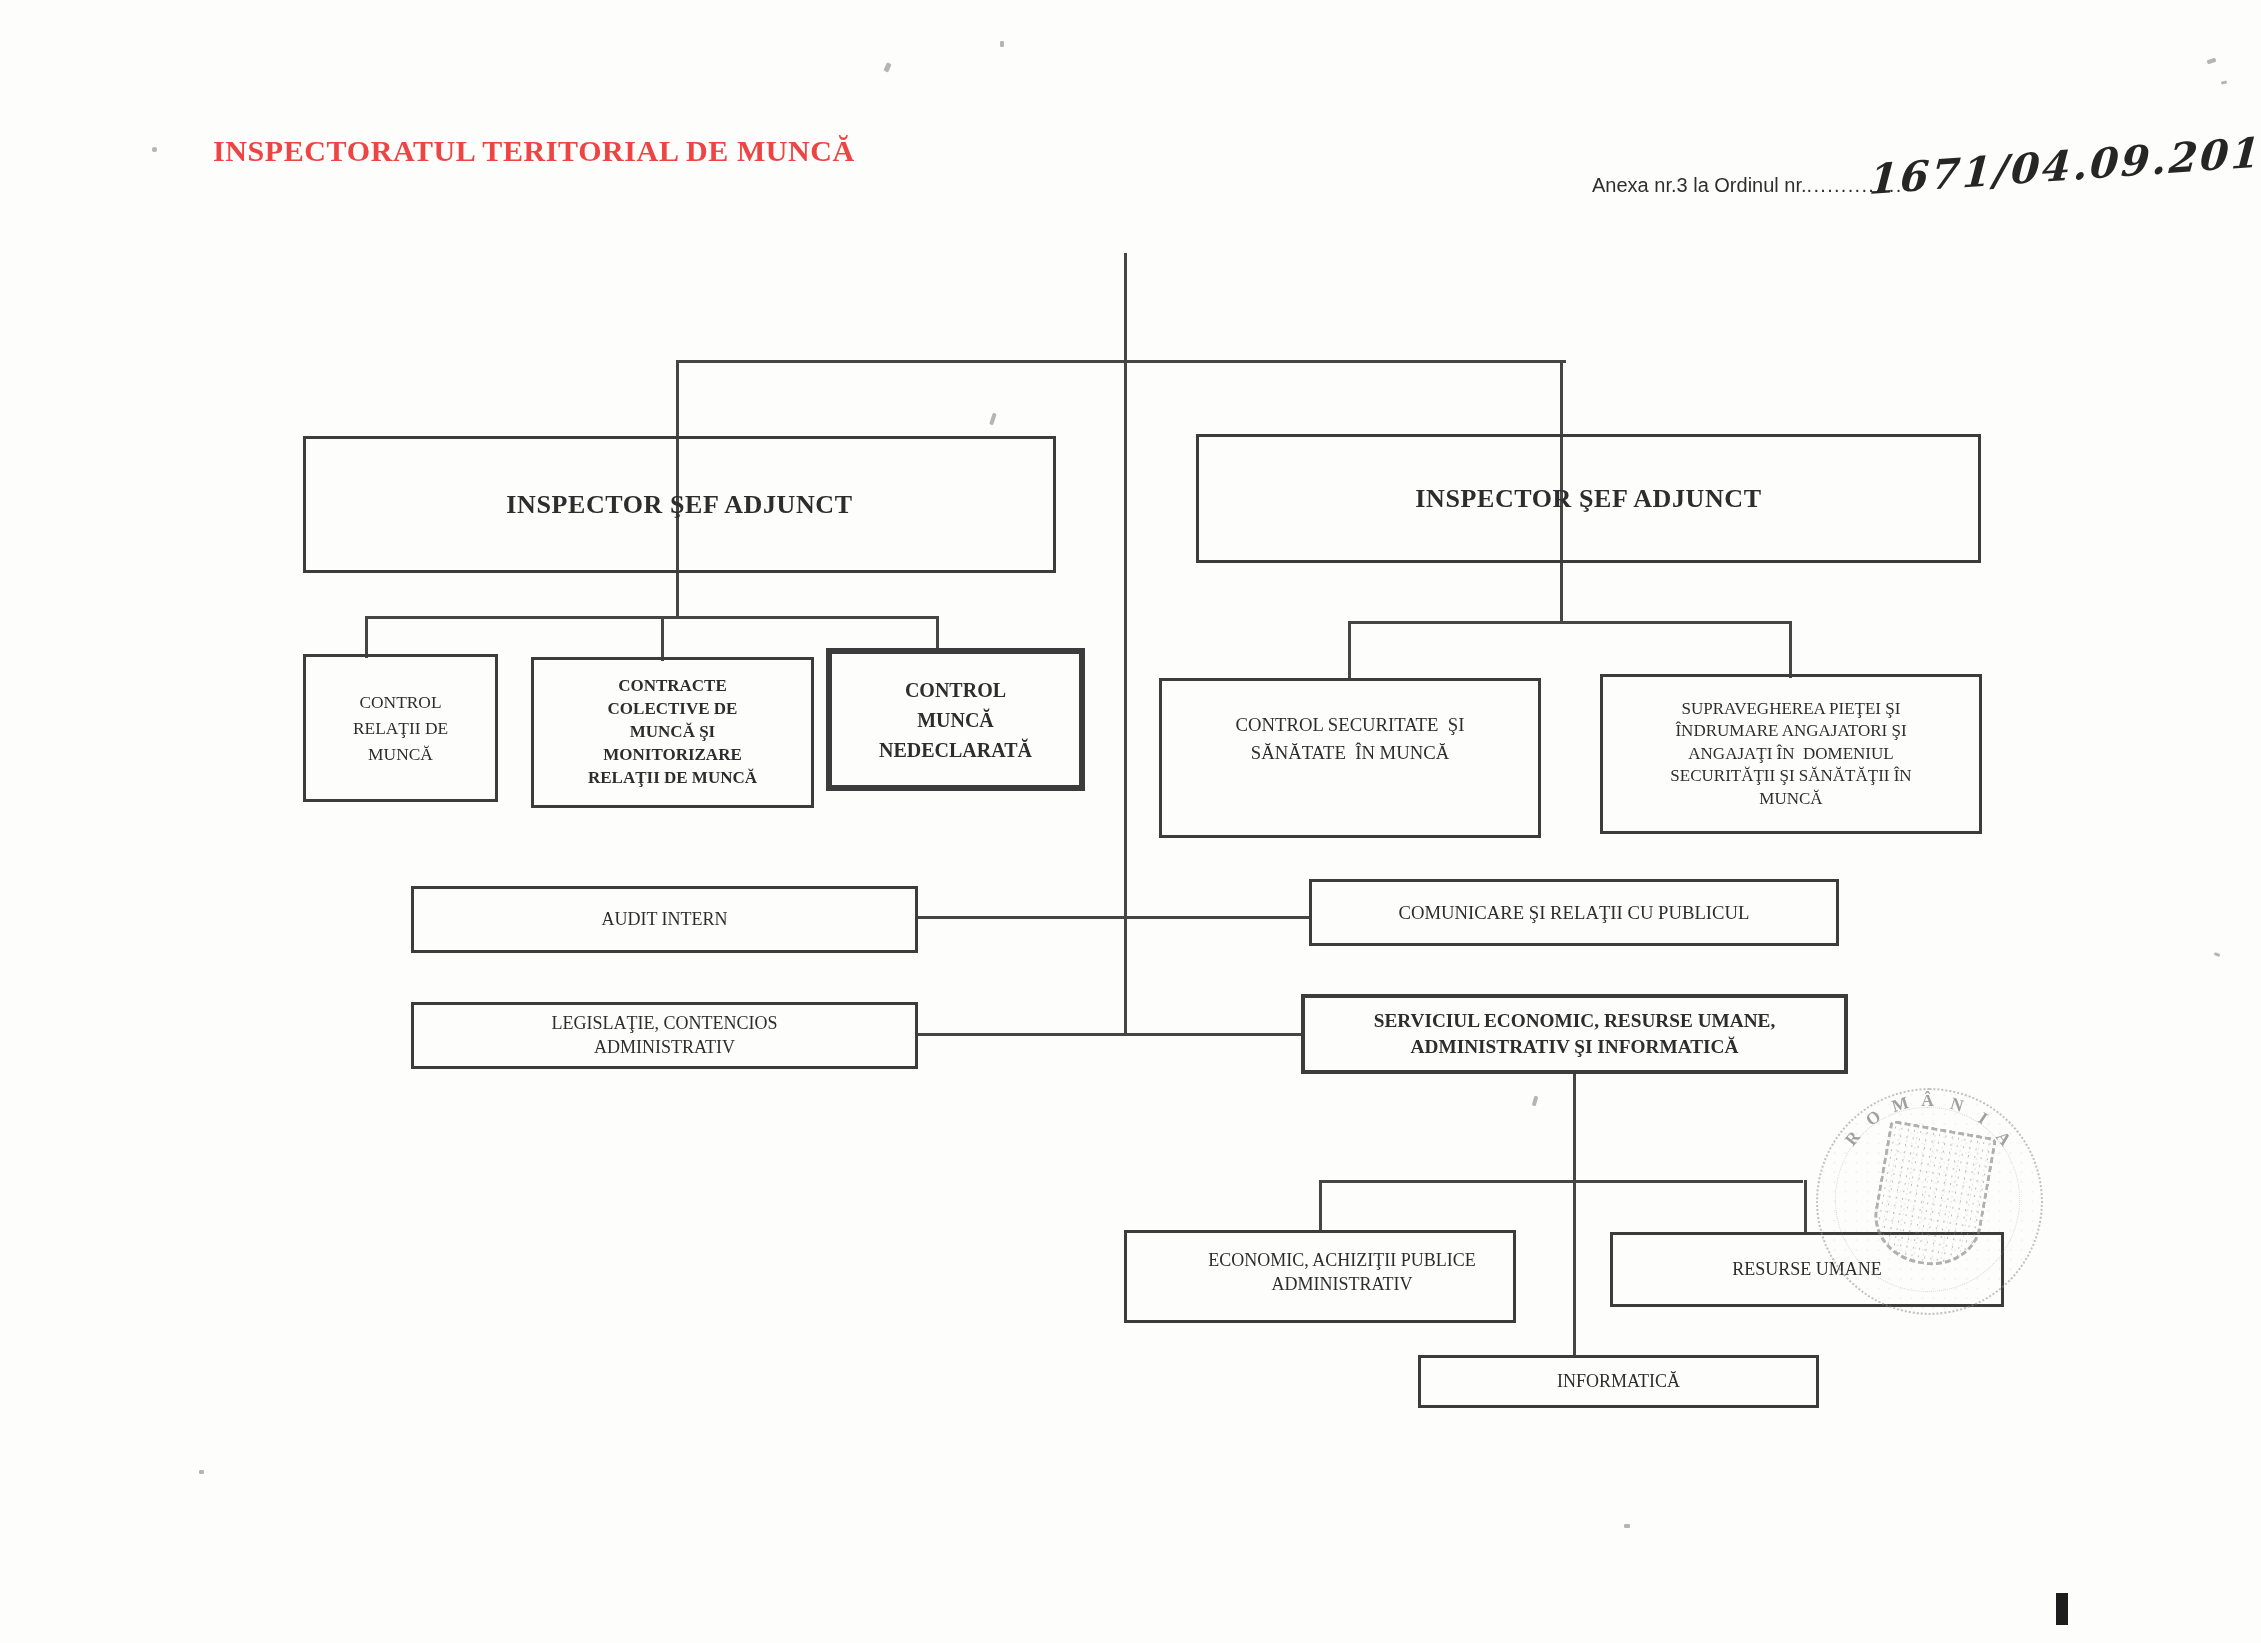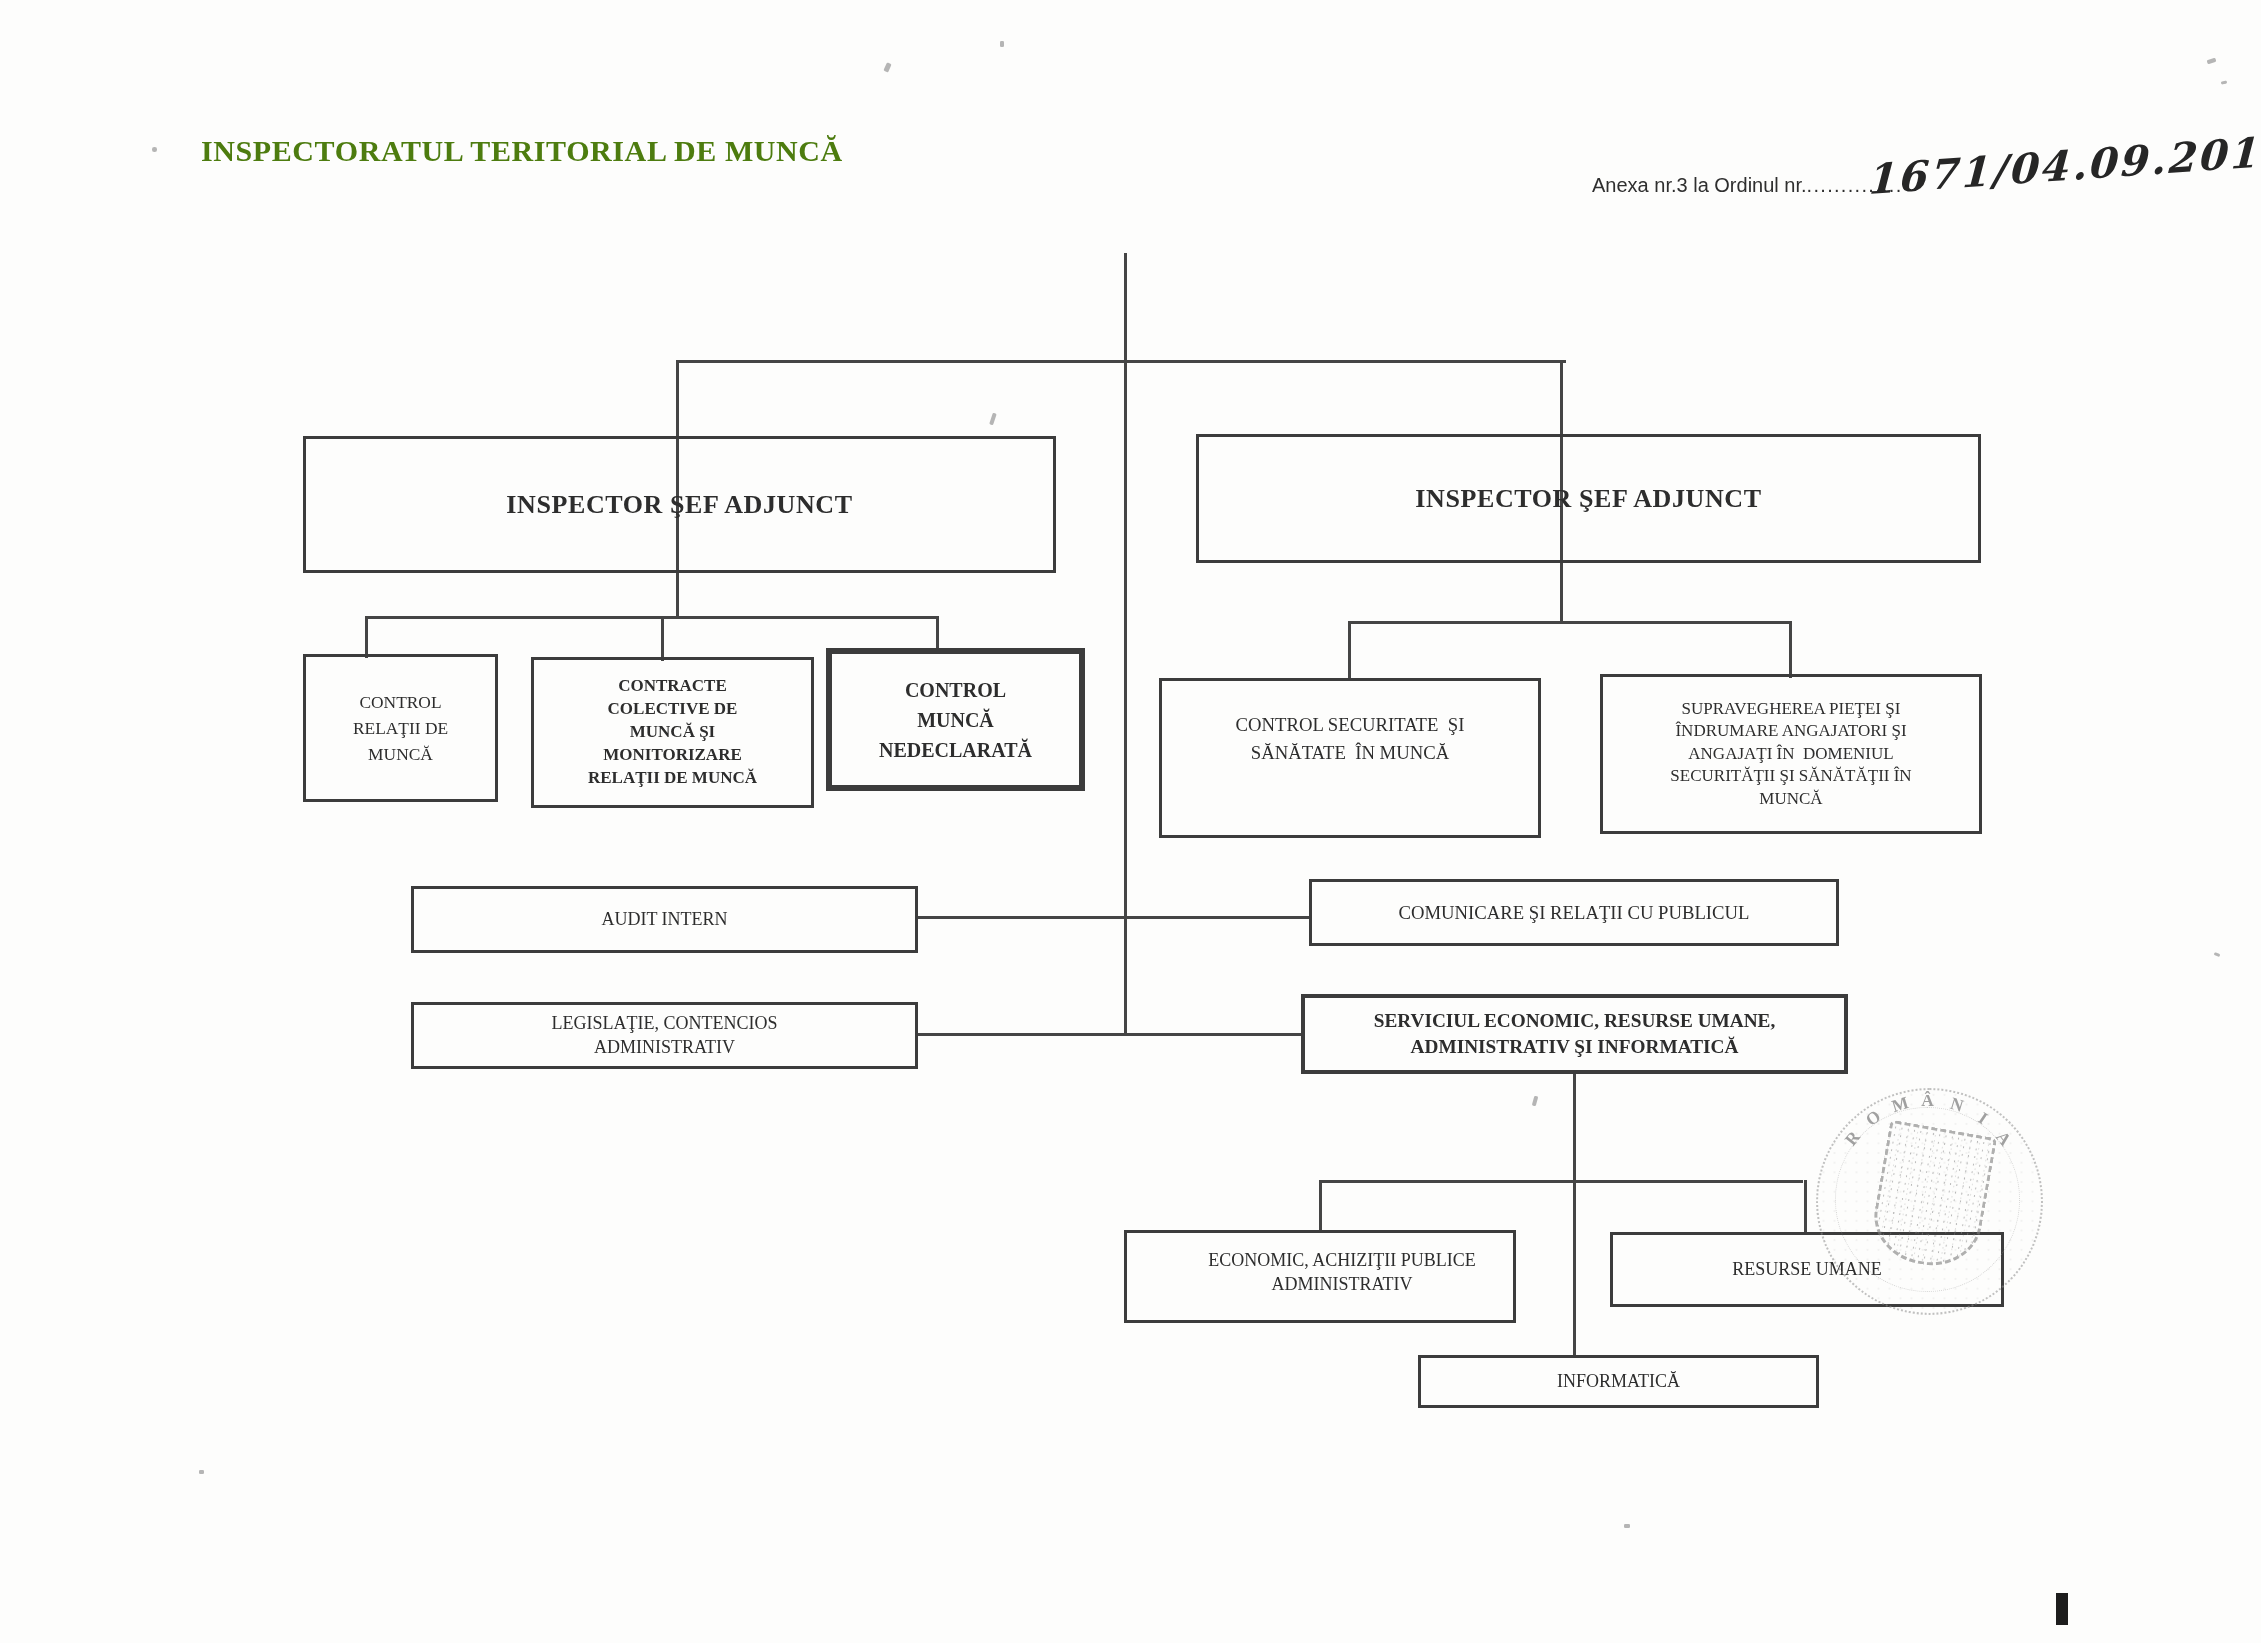--- a/index.html
+++ b/index.html
@@ -7,23 +7,23 @@
   .page{
     position:relative;
     width:2261px;height:1644px;
     background:#fdfdfc;
     font-family:"Liberation Serif", serif;
     color:#2e2e2e;
     overflow:hidden;
   }
   
   .doc-title{
-    position:absolute;left:201px;top:134px;
+    position:absolute;left:213px;top:134px;
     font-size:30px;font-weight:700;letter-spacing:0.6px;
-    color:#4d7c0f;
+    color:#ef4444;
   }
   .annex{
     position:absolute;left:1592px;top:174px;
     font-family:Liberation Sans, sans-serif;
     font-size:20px;color:#2f2f2f;white-space:nowrap;
   }
   .annex .dots{letter-spacing:1.3px;}
   .handwritten{
     position:absolute;left:1869px;top:141px;
     font-family:"DejaVu Serif", serif;

